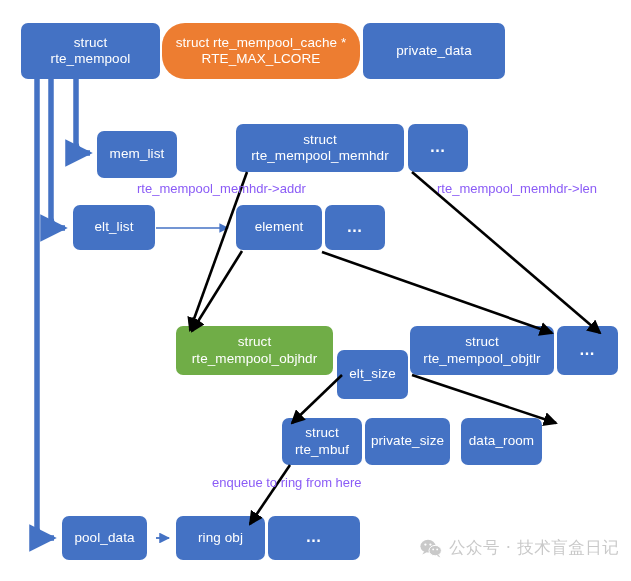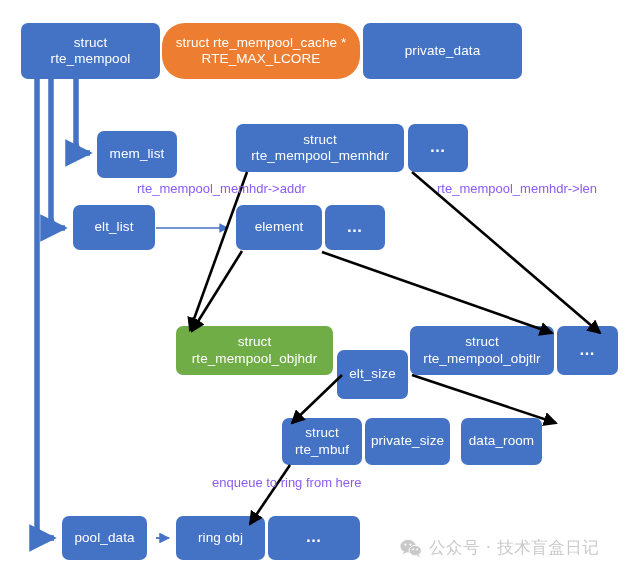--- a/index.html
+++ b/index.html
@@ -56,21 +56,21 @@
     width: 631px;
     height: 581px;
     pointer-events: none;
   }
   svg.under { z-index: 1; }
   svg.over  { z-index: 3; }
   .node, .edge-label { z-index: 2; }
   .edge-label { z-index: 4; }
   #watermark {
     position: absolute;
-    left: 400px;
+    left: 420px;
     top: 537px;
     display: flex;
     align-items: center;
     gap: 7px;
     color: #c9c9c9;
     font-size: 16.5px;
     z-index: 5;
     letter-spacing: 0.5px;
   }
   #watermark .wm-text { font-family: "DejaVu Sans", sans-serif; }
@@ -101,21 +101,21 @@
 
     <path d="M 156 228 L 228 228" fill="none" stroke="#4472c4" stroke-width="1.6" marker-end="url(#bluearrow-sm)"></path>
 
     <path d="M 156 538 L 169 538" fill="none" stroke="#4472c4" stroke-width="1.8" marker-end="url(#bluearrow-sm)"></path>
   </svg>
 
   <div class="node blue" style="left:21px;  top:23px;  width:139px; height:56px;">struct
 rte_mempool</div>
   <div class="node orange" style="left:162px; top:23px;  width:198px; height:56px;">struct rte_mempool_cache *
 RTE_MAX_LCORE</div>
-  <div class="node blue" style="left:363px; top:23px;  width:159px; height:56px;">private_data</div>
+  <div class="node blue" style="left:363px; top:23px;  width:142px; height:56px;">private_data</div>
 
   <div class="node blue" style="left:97px;  top:131px; width:80px;  height:47px;">mem_list</div>
   <div class="node blue" style="left:236px; top:124px; width:168px; height:48px;">struct
 rte_mempool_memhdr</div>
   <div class="node blue dots" style="left:408px; top:124px; width:60px;  height:48px;">…</div>
 
   <div class="node blue" style="left:73px;  top:205px; width:82px;  height:45px;">elt_list</div>
   <div class="node blue" style="left:236px; top:205px; width:86px;  height:45px;">element</div>
   <div class="node blue dots" style="left:325px; top:205px; width:60px;  height:45px;">…</div>
 

